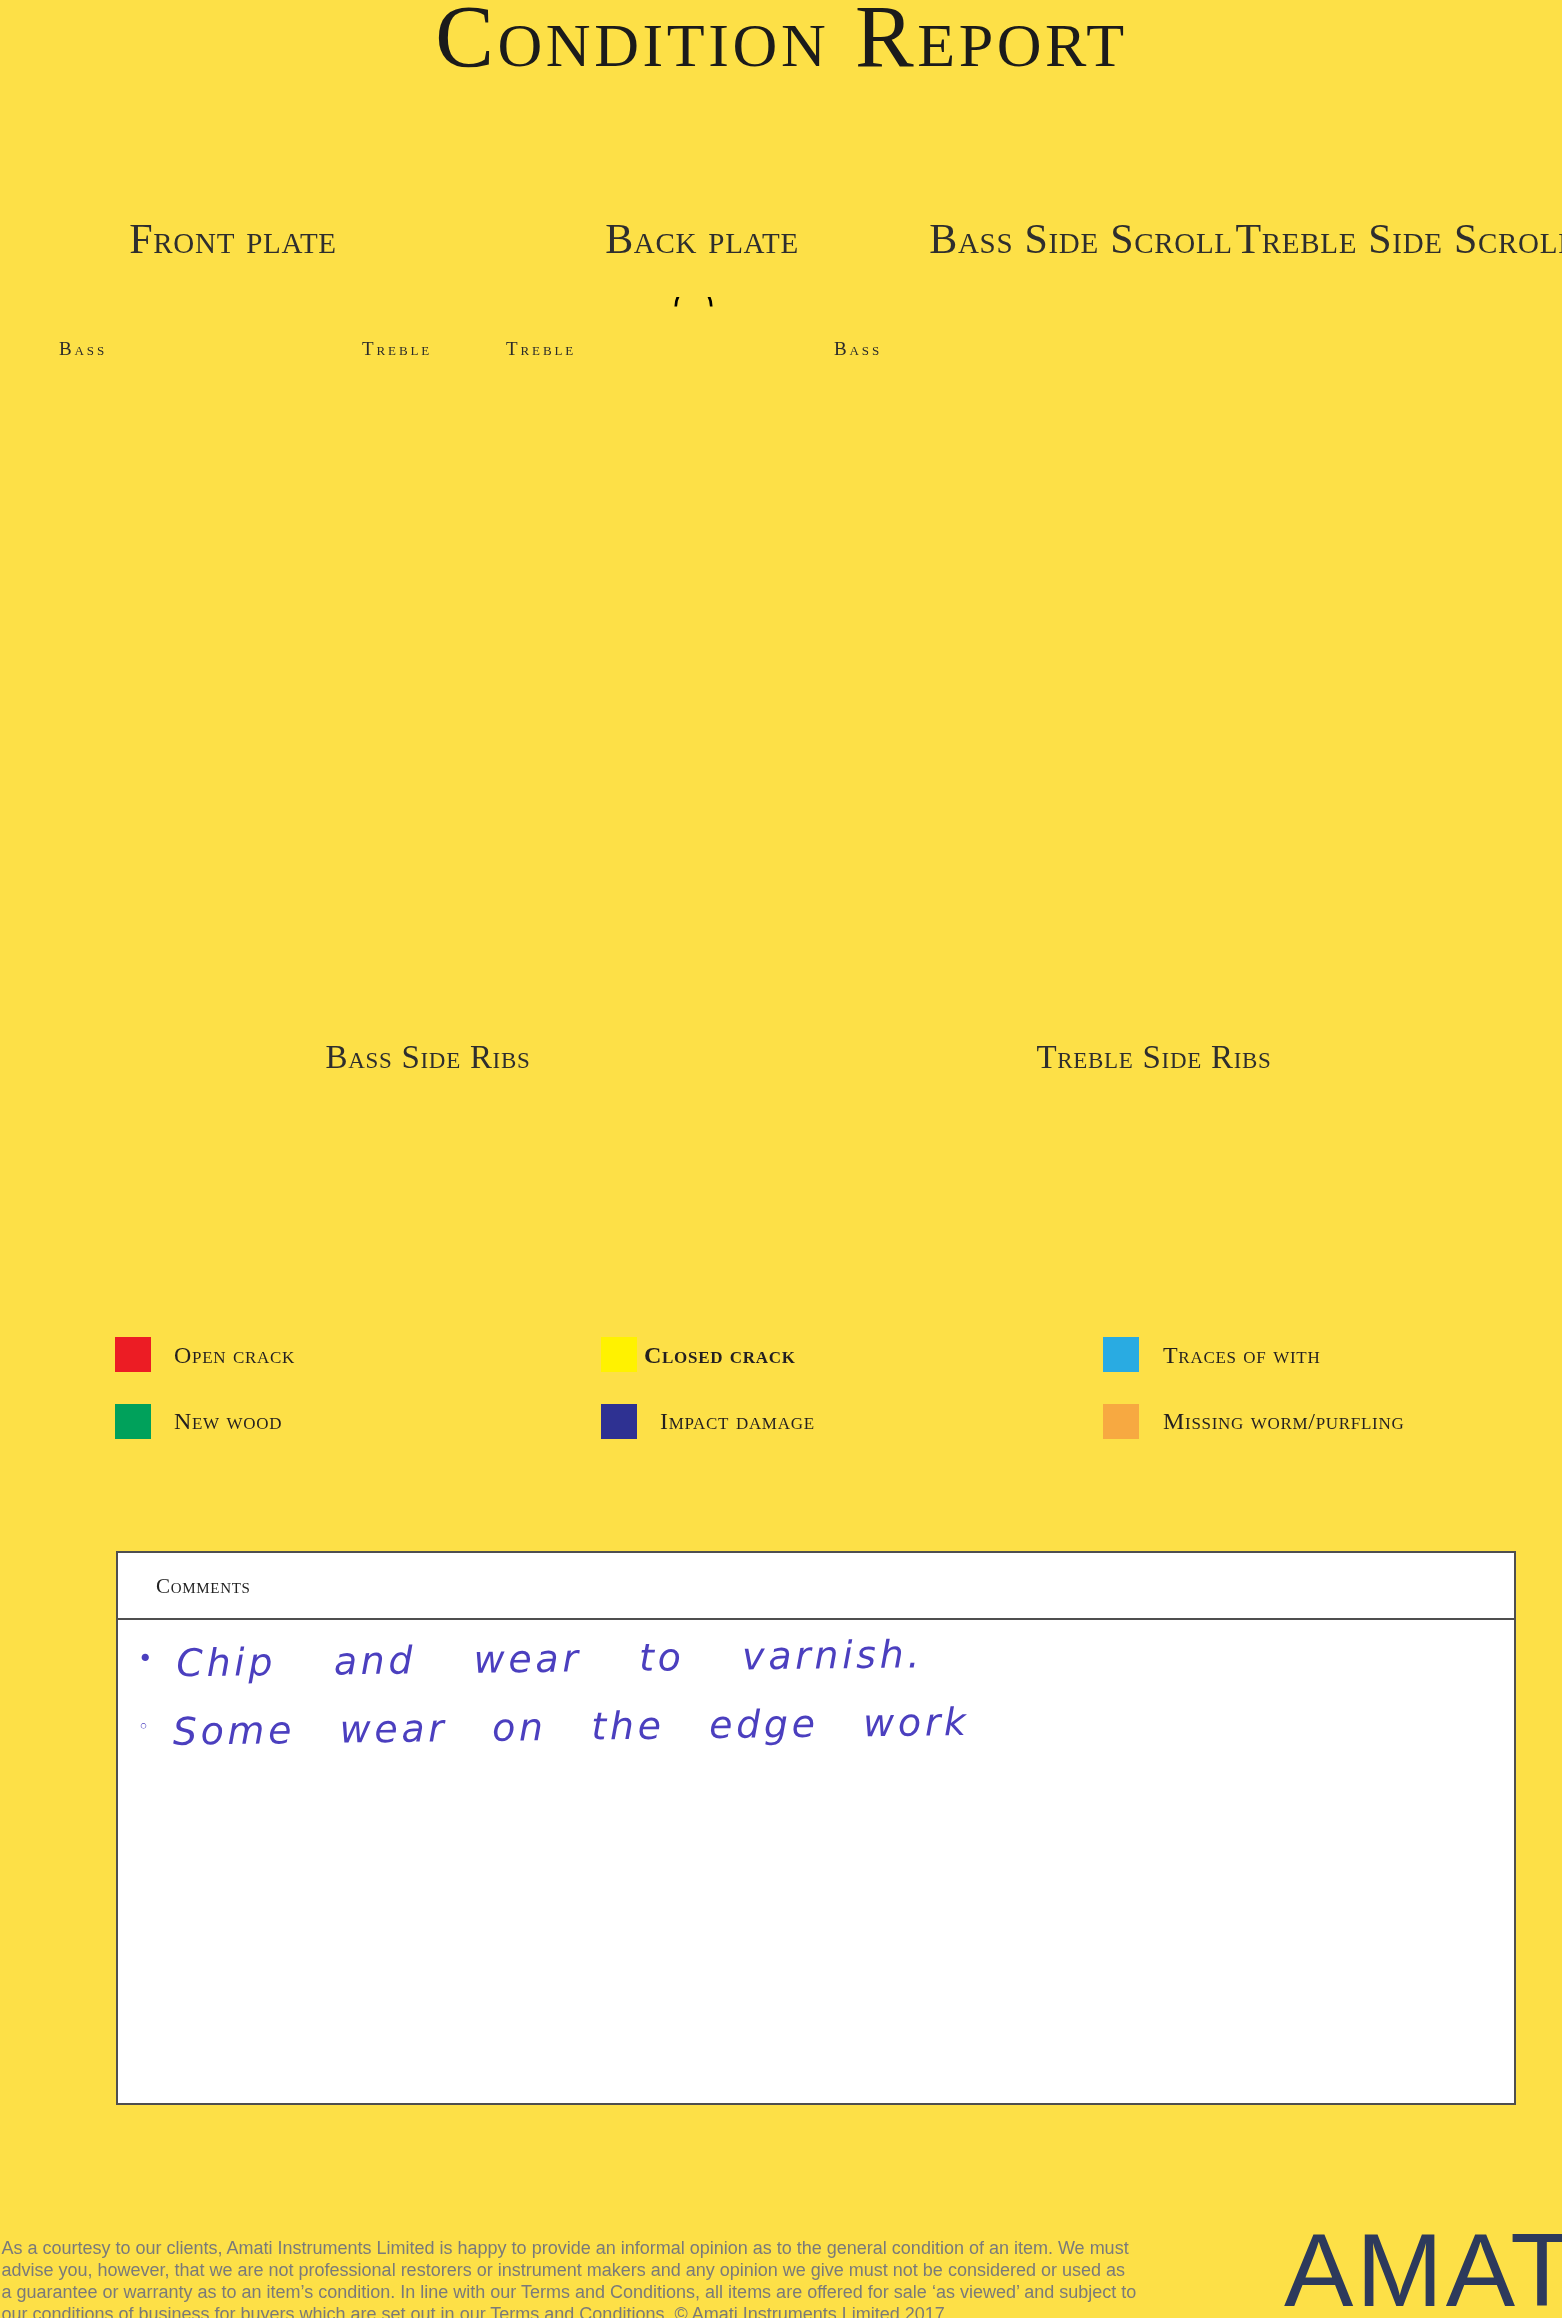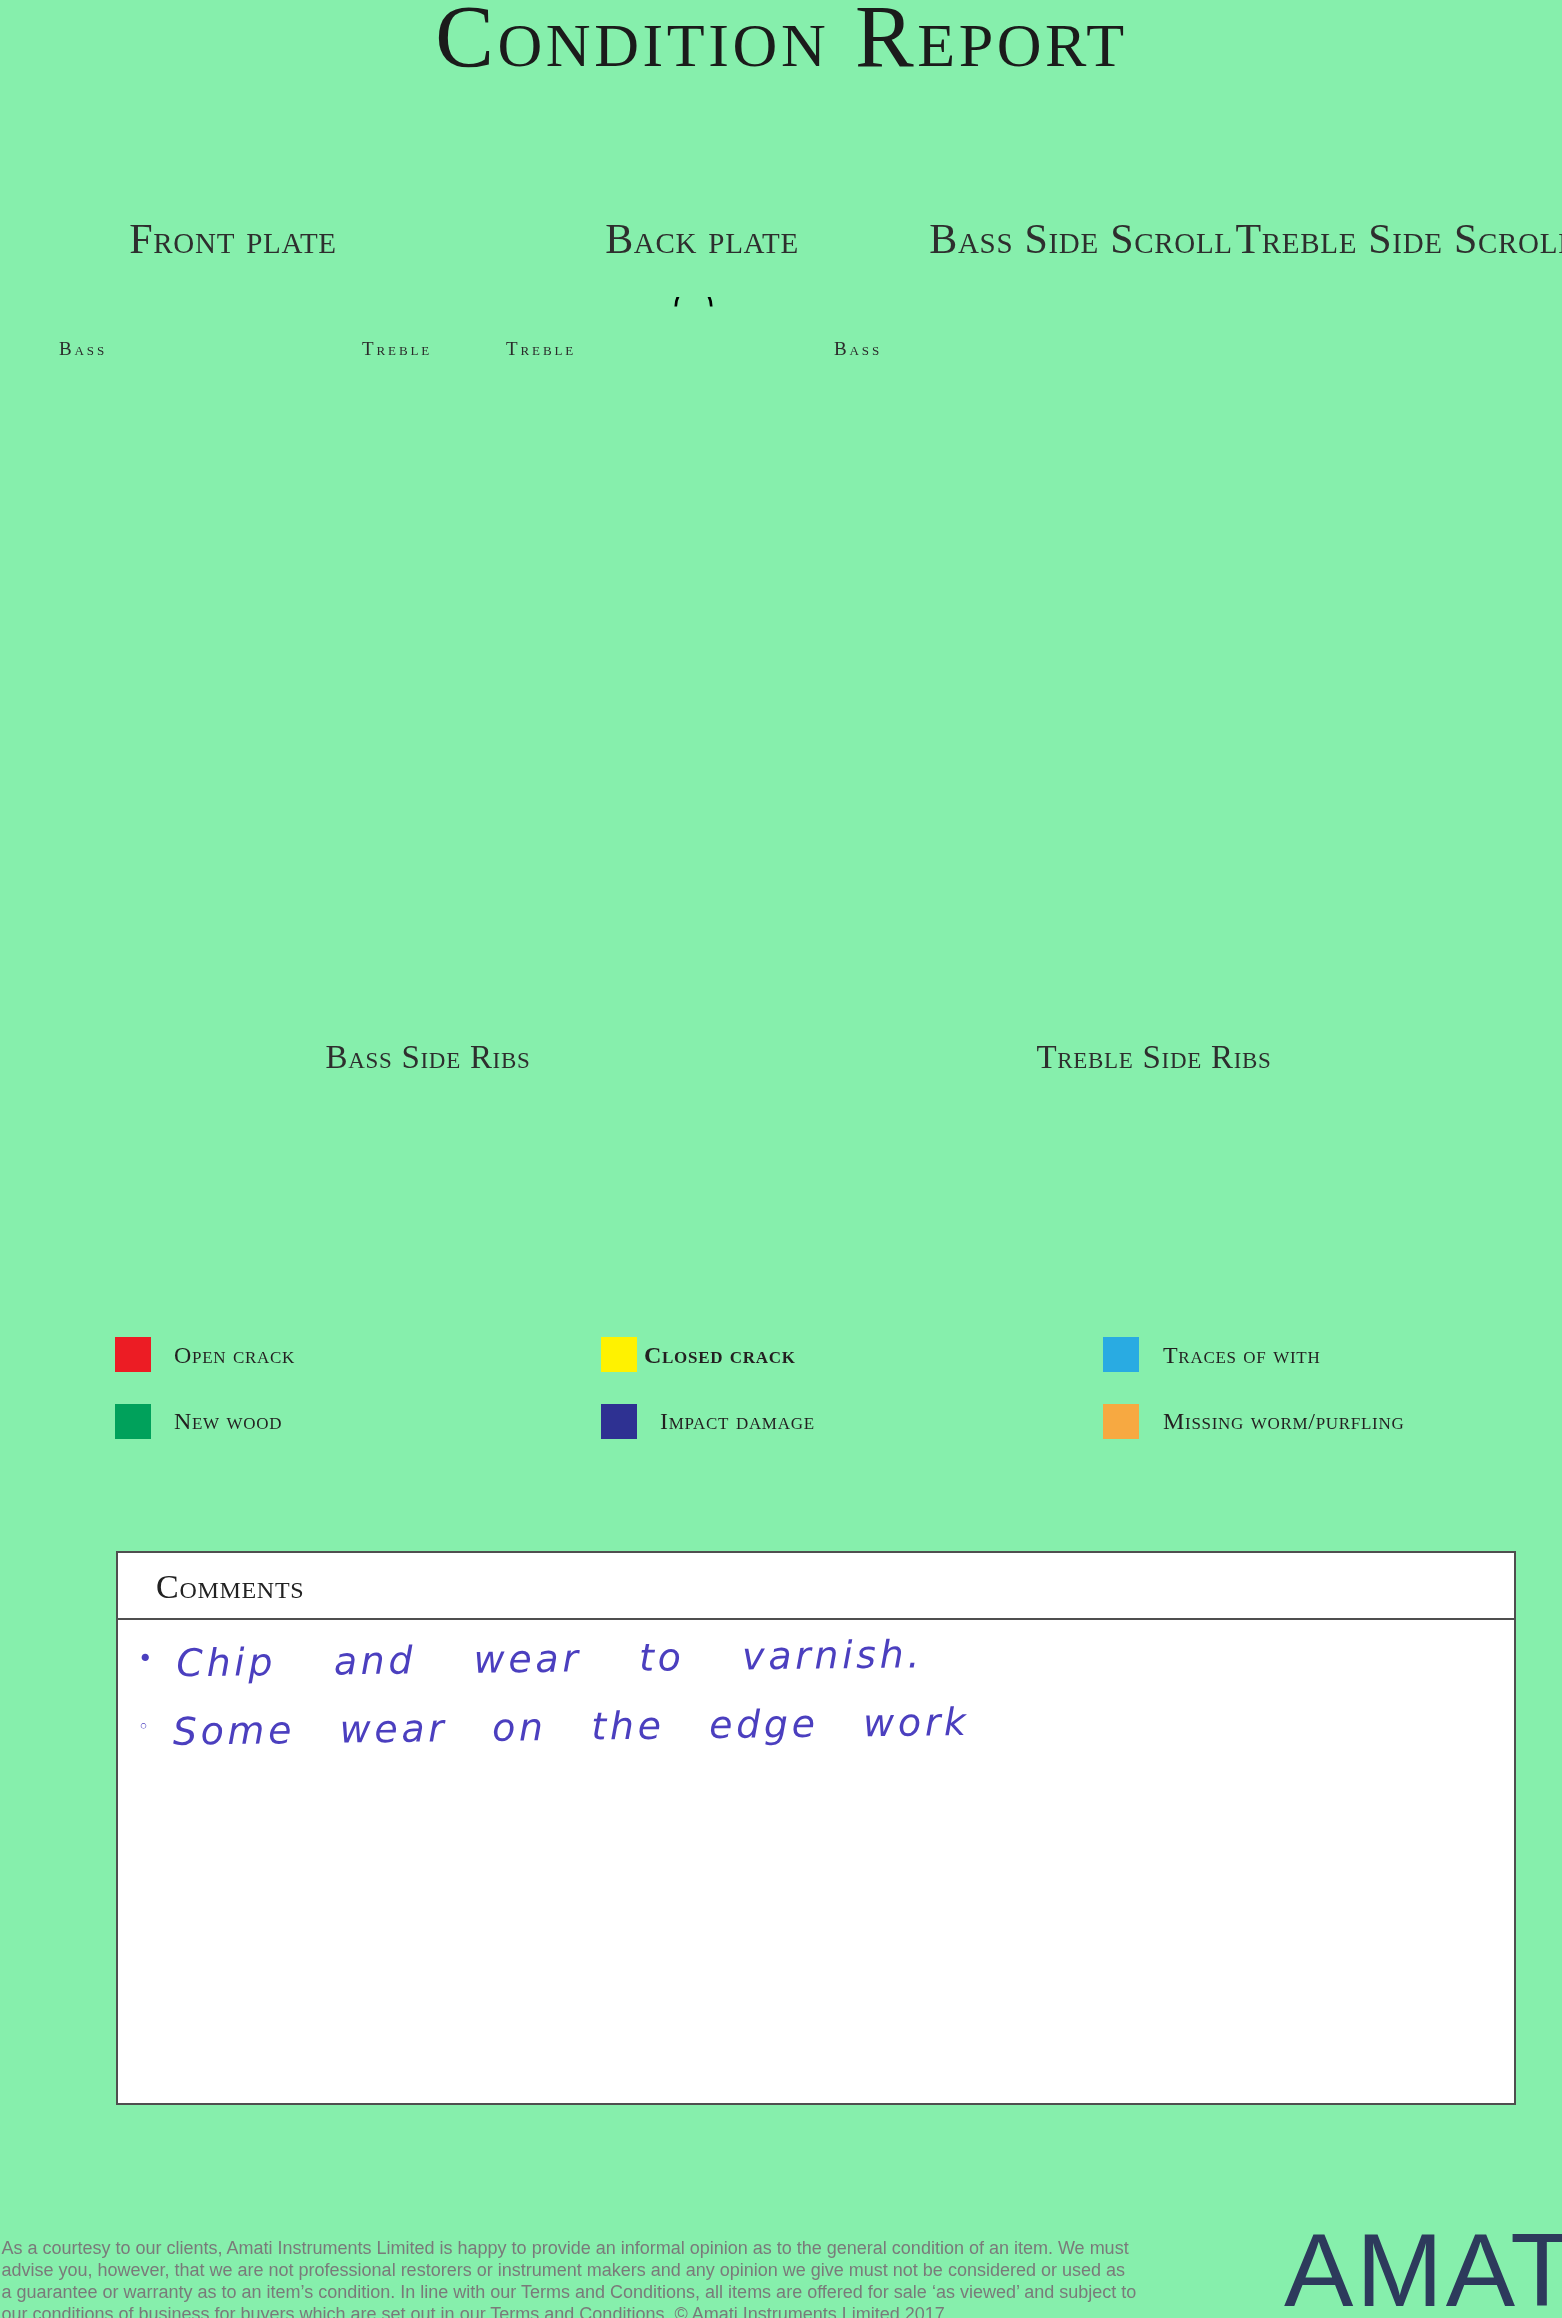--- a/index.html
+++ b/index.html
@@ -1,17 +1,17 @@
 <!DOCTYPE html>
 <html lang="en" style="font-size:11.6px"><head>
 <meta charset="utf-8">
 <style>
   html,body { margin:0; padding:0; background:#ffffff; }
   .page {
-    position:relative; width:1563px; height:2319px; background:#86efac;
+    position:relative; width:1563px; height:2319px; background:#fde047;
     overflow:hidden; font-family:"Liberation Serif", serif; color:#1c1c1c;
   }
   .sc { font-variant: small-caps; }
   .title {
     position:absolute; top:-7.2px; left:0; width:100%; text-align:center;
     font-size:88px; letter-spacing:3.6px; color:#1b1b1b; line-height:1.0;
   }
   .diagram-heading {
     position:absolute; top:215px; transform:translateX(-50%);
     font-size:42px; letter-spacing:0.7px; color:#2e2e2e; white-space:nowrap;
@@ -34,21 +34,21 @@
   .legend-label.bold { font-weight:bold; }
   .comments-box {
     position:absolute; left:116px; top:1551px; width:1400px; height:554px;
     border:2.2px solid #4f4f4f; background:#ffffff; box-sizing:border-box;
   }
   .comments-header {
     position:absolute; left:0; top:0; width:100%; height:67px;
     border-bottom:2.2px solid #4f4f4f; box-sizing:border-box;
   }
   .comments-heading {
-    position:absolute; left:38px; top:0; font-size:34px; line-height:67px;
+    position:absolute; left:38px; top:0; font-size:21px; line-height:67px;
     letter-spacing:0.7px; color:#222222;
   }
   .comment-line {
     position:absolute; font-family:"DejaVu Sans", sans-serif; font-style:italic;
     font-size:38px; white-space:nowrap; transform:rotate(-0.7deg);
   }
   .comment-line .bullet { display:inline-block; font-style:normal; margin-right:20px; }
   .comment-line-1 { left:138px; top:1637px; letter-spacing:3.6px; word-spacing:42px; }
   .comment-line-1 .bullet { font-size:25px; vertical-align:10px; }
   .comment-line-2 { left:138px; top:1705px; letter-spacing:3.6px; word-spacing:29px; }

